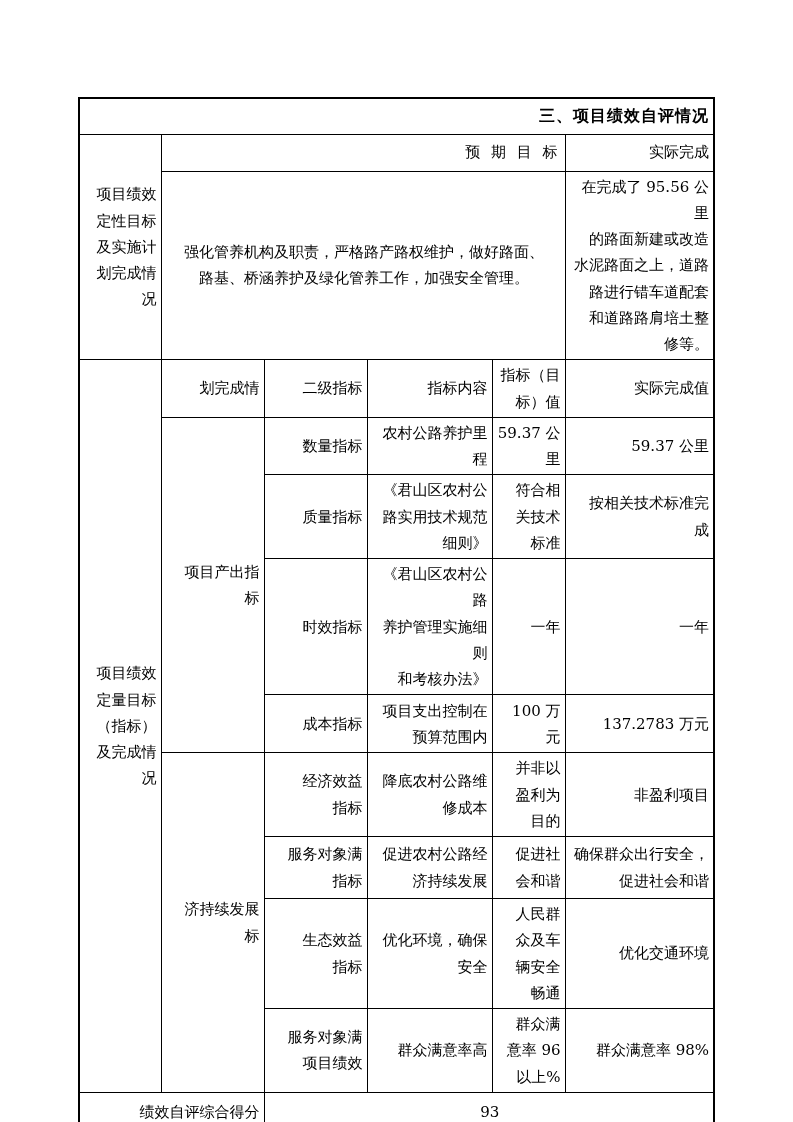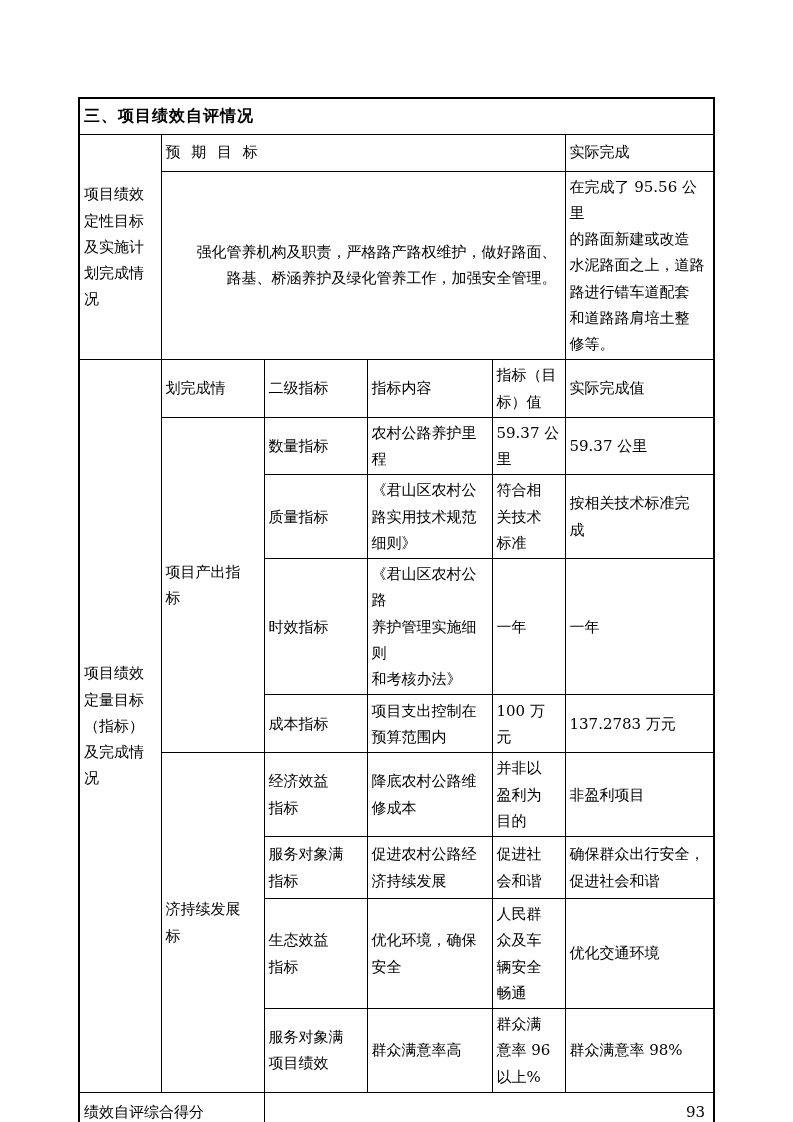--- a/index.html
+++ b/index.html
@@ -20,37 +20,37 @@
     top: 97px;
   }
   table.report {
     border-collapse: collapse;
     table-layout: fixed;
     width: 637px;
     border: 2px solid #000;
   }
   td {
     border: 1px solid #000;
-    text-align: left;
+    text-align: right;
     vertical-align: middle;
     font-size: 15px;
     line-height: 1.75;
     white-space: pre-line;
     padding: 2px 4px;
     overflow: hidden;
   }
   td.title-cell {
     font-size: 16px;
     font-weight: bold;
     letter-spacing: 1px;
   }
   td.bold { font-weight: normal; }
   td.spaced { letter-spacing: 3px; }
   td.left {
-    text-align: right;
+    text-align: center;
     padding-left: 10px;
     padding-right: 8px;
   }
 </style>
 </head>
 <body>
 
 <div class="sheet">
   <table class="report">
     <colgroup>

